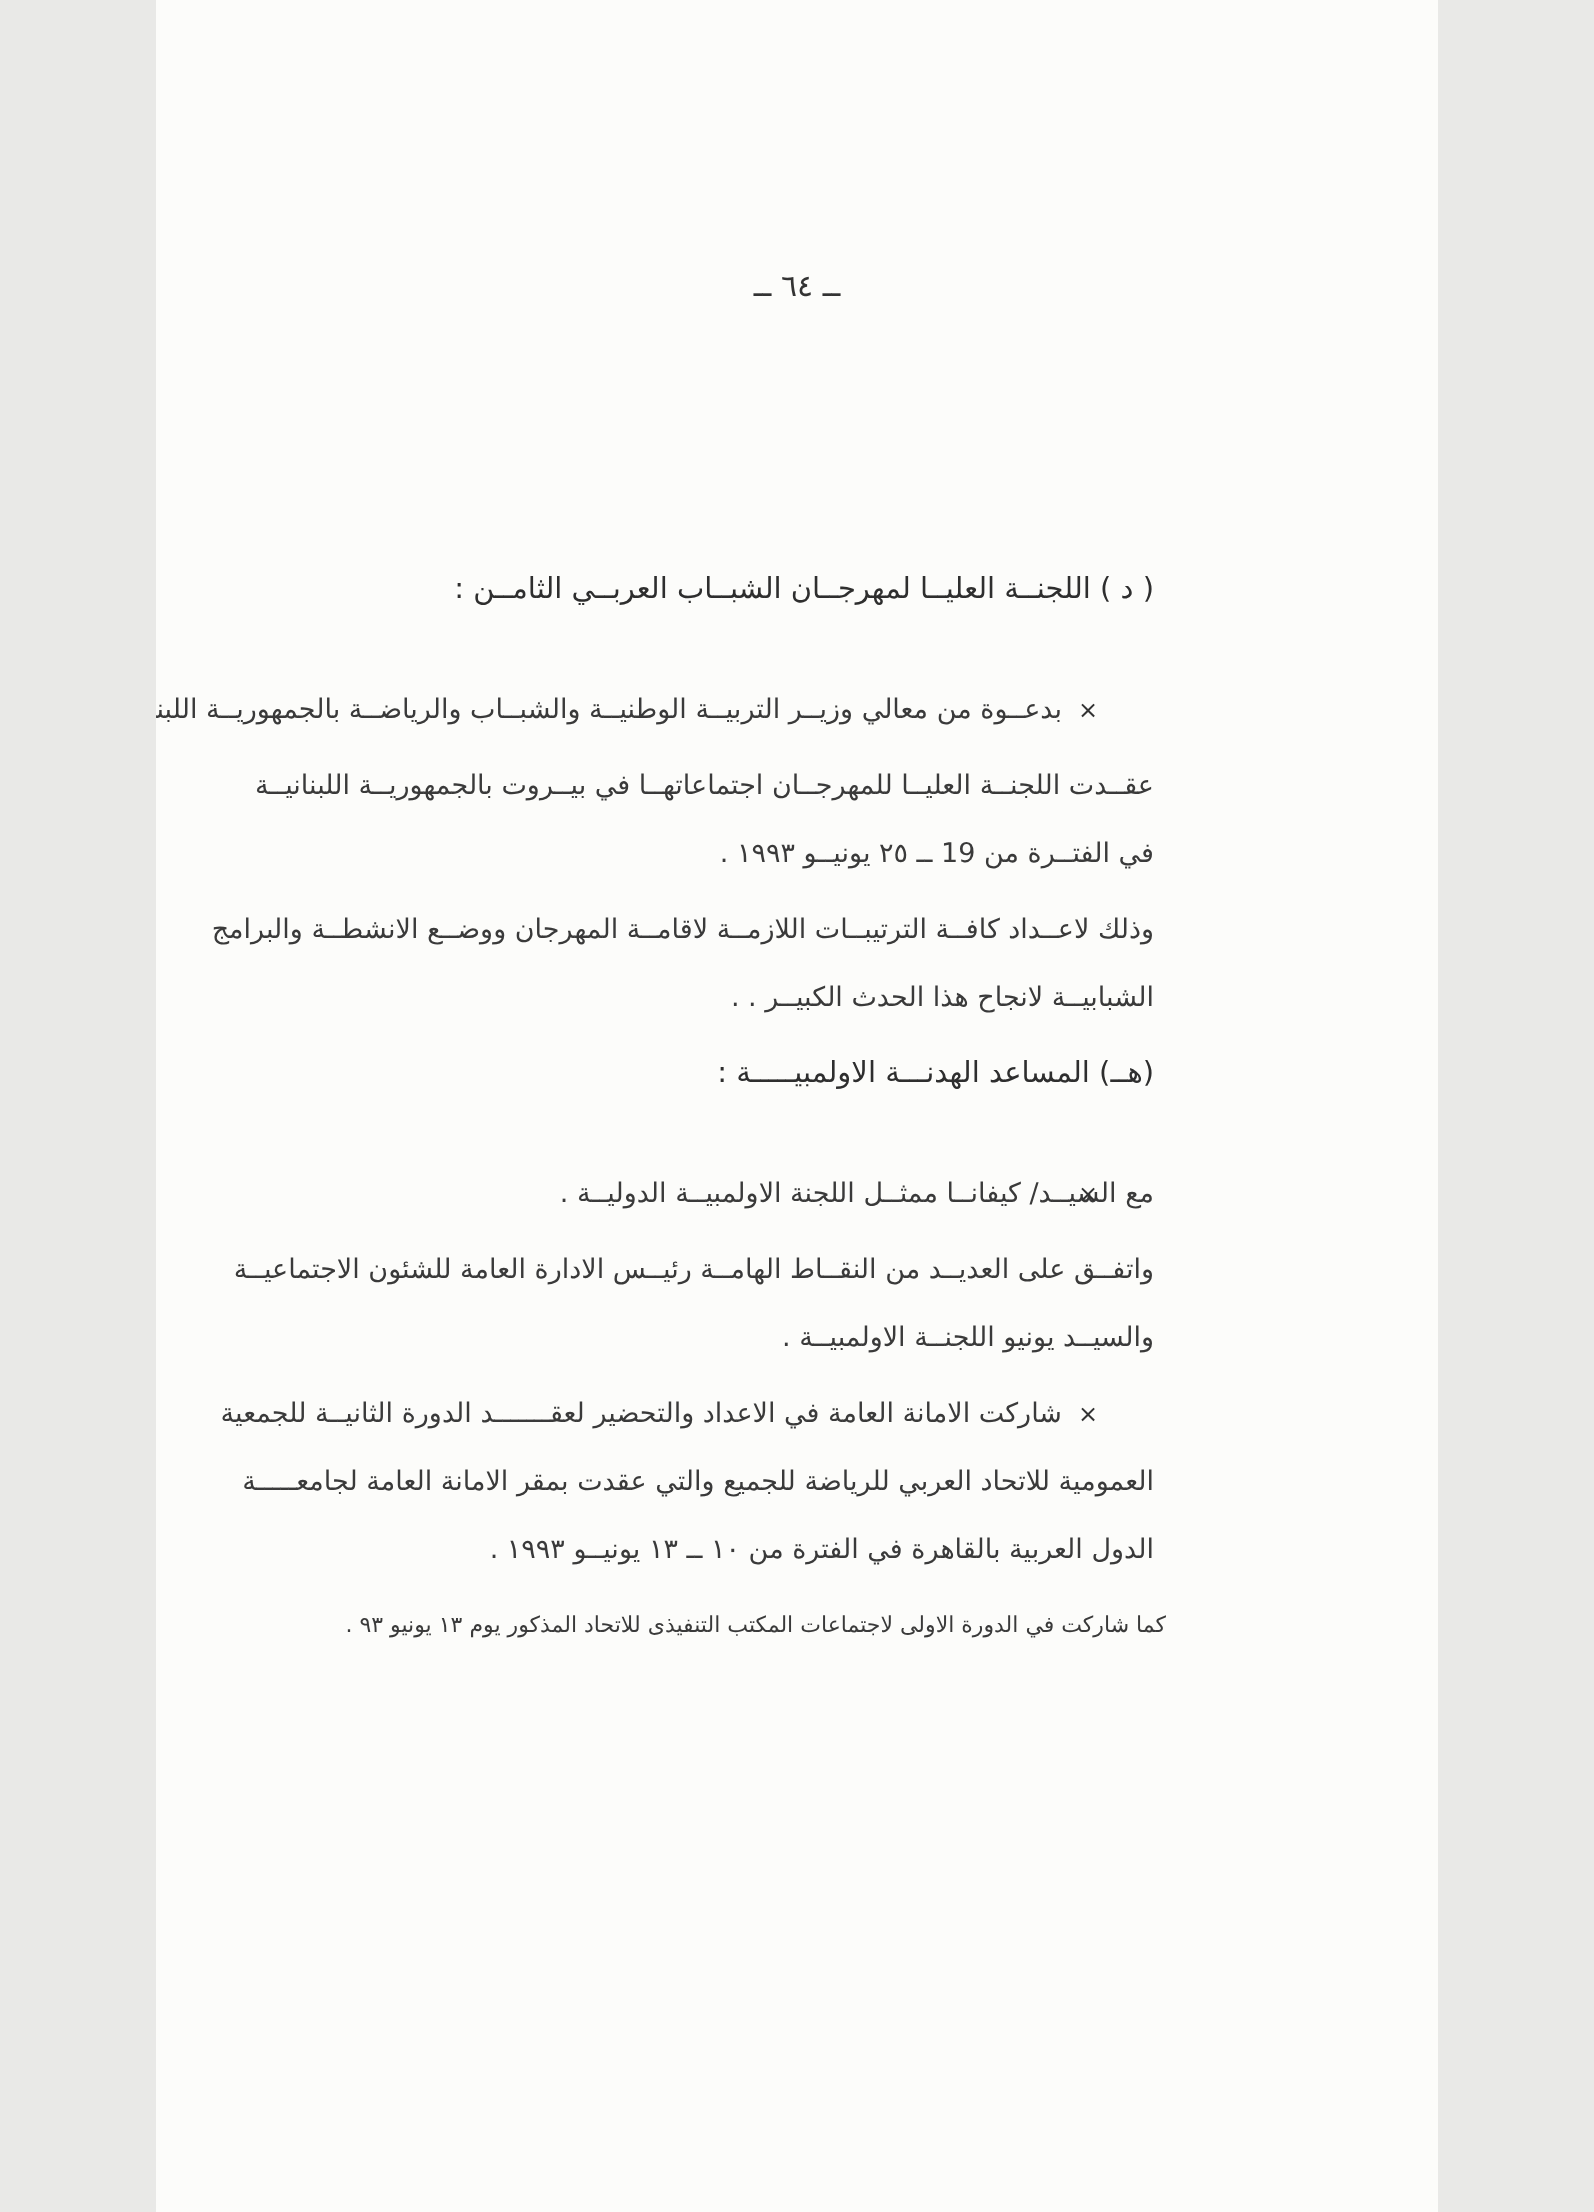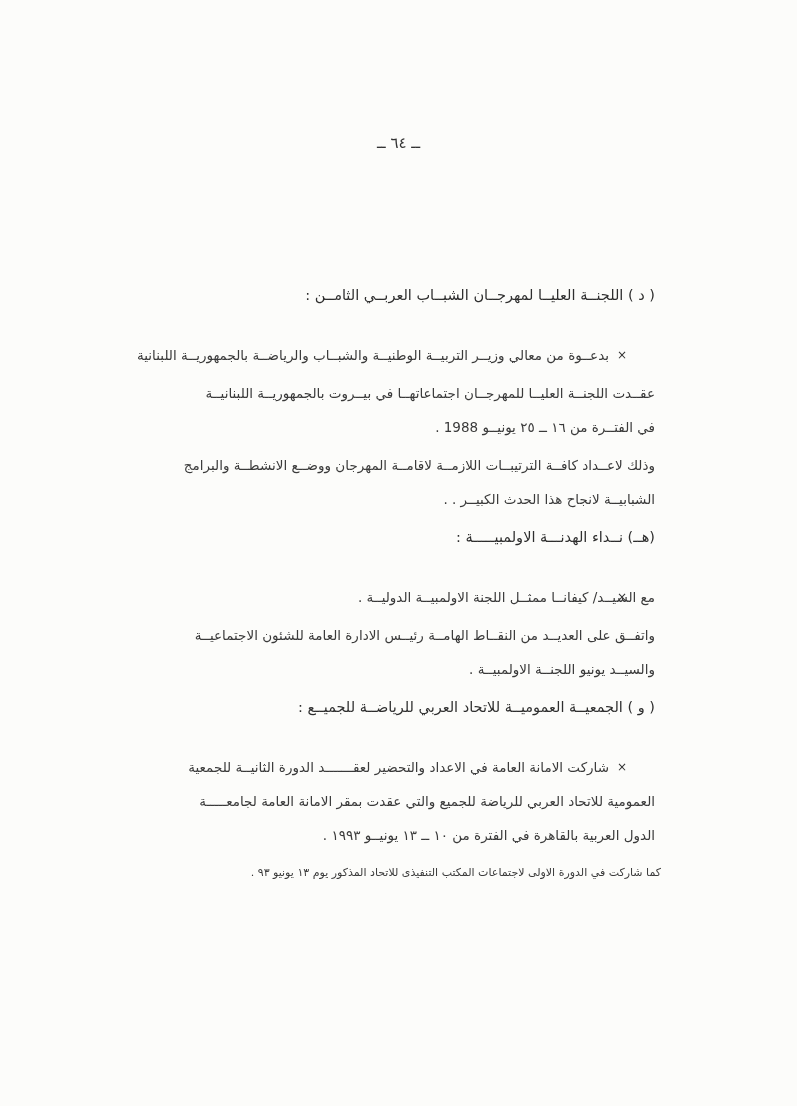--- a/index.html
+++ b/index.html
@@ -1,19 +1,19 @@
 <!DOCTYPE html>
 <html lang="ar" dir="rtl"><head>
 <meta charset="utf-8">
 <style>
   * { box-sizing: border-box; }
   html, body { margin: 0; padding: 0; background: #e9e9e7; }
   .page {
     position: relative;
-    width: 797px;
+    width: 641px;
     height: 1106px;
     margin: 0 auto;
     background: #fcfcfa;
     font-family: "DejaVu Sans", sans-serif;
     color: #3a3a3a;
     direction: rtl;
     overflow: hidden;
   }
   .page-number {
     position: absolute;
@@ -78,45 +78,44 @@
     <section>
       <h2 class="heading">( د )  اللجنــة العليــا لمهرجــان الشبــاب العربــي الثامــن  :</h2>
 
       <div class="block bulleted">
         <span class="bullet">×</span>
         <div class="line first">بدعــوة من معالي وزيــر التربيــة الوطنيــة والشبــاب والرياضــة بالجمهوريــة اللبنانية</div>
       </div>
 
       <div class="block">
         <div class="line">عقــدت اللجنــة العليــا للمهرجــان اجتماعاتهــا في بيــروت بالجمهوريــة اللبنانيــة</div>
-        <div class="line">في الفتــرة من ١٦ ــ ٢٥ يونيــو 1988 .</div>
+        <div class="line">في الفتــرة من 19 ــ ٢٥ يونيــو ١٩٩٣ .</div>
       </div>
 
       <div class="block">
         <div class="line">وذلك لاعــداد كافــة الترتيبــات اللازمــة لاقامــة المهرجان ووضــع الانشطــة والبرامج</div>
         <div class="line">الشبابيــة لانجاح هذا الحدث الكبيــر . .</div>
       </div>
     </section>
 
     <section>
-      <h2 class="heading">(هــ)  نــداء الهدنـــة الاولمبيـــــة  :</h2>
+      <h2 class="heading">(هــ)  المساعد الهدنـــة الاولمبيـــــة  :</h2>
 
       <div class="block bulleted">
         <span class="bullet">×</span>
         <div class="line">مع السيــد/ كيفانــا ممثــل اللجنة الاولمبيــة الدوليــة .</div>
       </div>
 
       <div class="block">
         <div class="line">واتفــق على العديــد من النقــاط الهامــة رئيــس الادارة العامة للشئون الاجتماعيــة</div>
         <div class="line">والسيــد يونيو اللجنــة الاولمبيــة .</div>
       </div>
     </section>
 
     <section>
-      <h2 class="heading">( و )  الجمعيــة العموميــة للاتحاد العربي للرياضــة للجميــع  :</h2>
 
       <div class="block bulleted">
         <span class="bullet">×</span>
         <div class="line first">شاركت الامانة العامة في الاعداد والتحضير لعقـــــــد الدورة الثانيــة للجمعية</div>
         <div class="line">العمومية للاتحاد العربي للرياضة للجميع والتي عقدت بمقر الامانة العامة لجامعـــــة</div>
         <div class="line">الدول العربية بالقاهرة في الفترة من ١٠ ــ ١٣ يونيــو ١٩٩٣ .</div>
       </div>
 
       <div class="block">
         <div class="line small">كما شاركت في الدورة الاولى لاجتماعات المكتب التنفيذى للاتحاد المذكور يوم ١٣ يونيو ٩٣ .</div>

